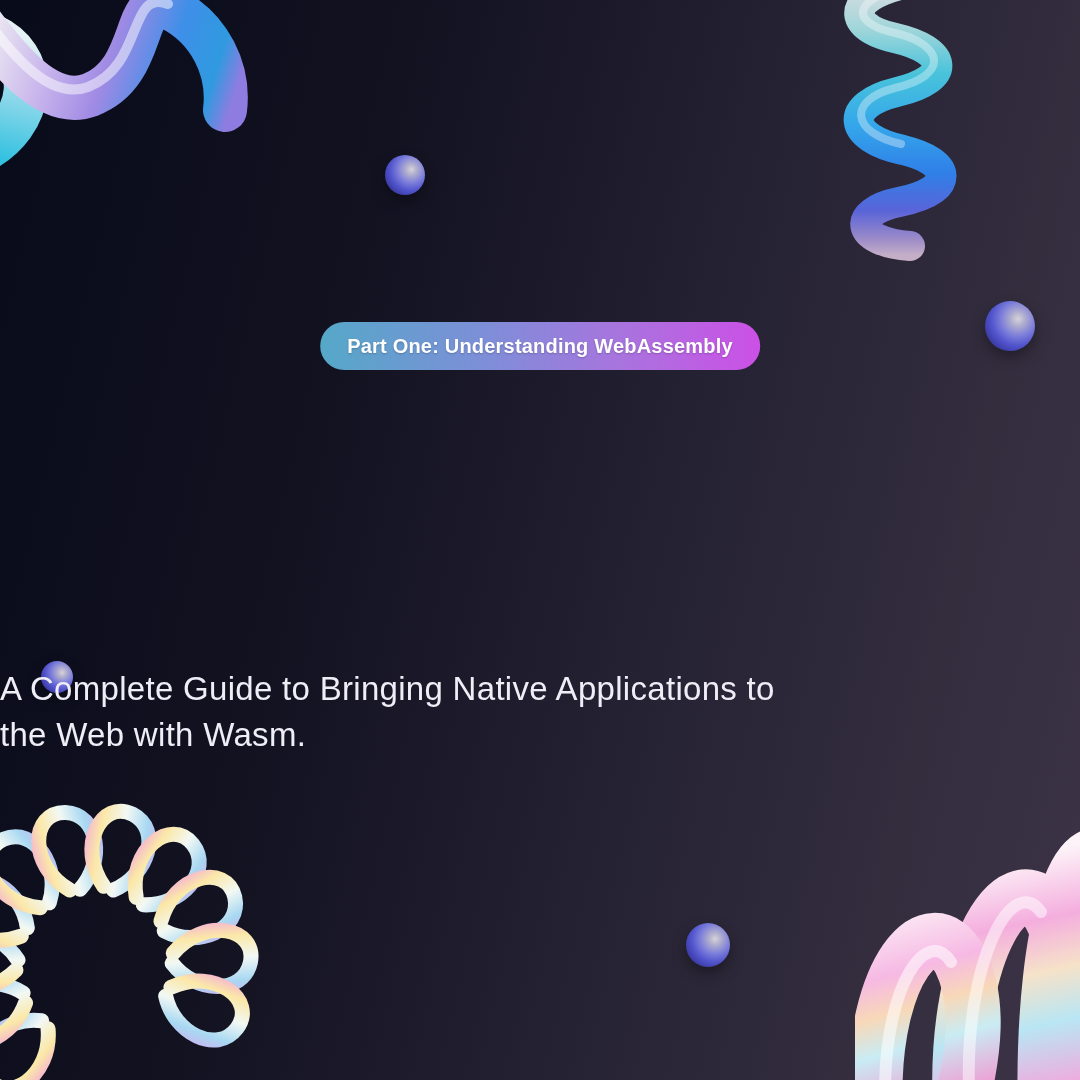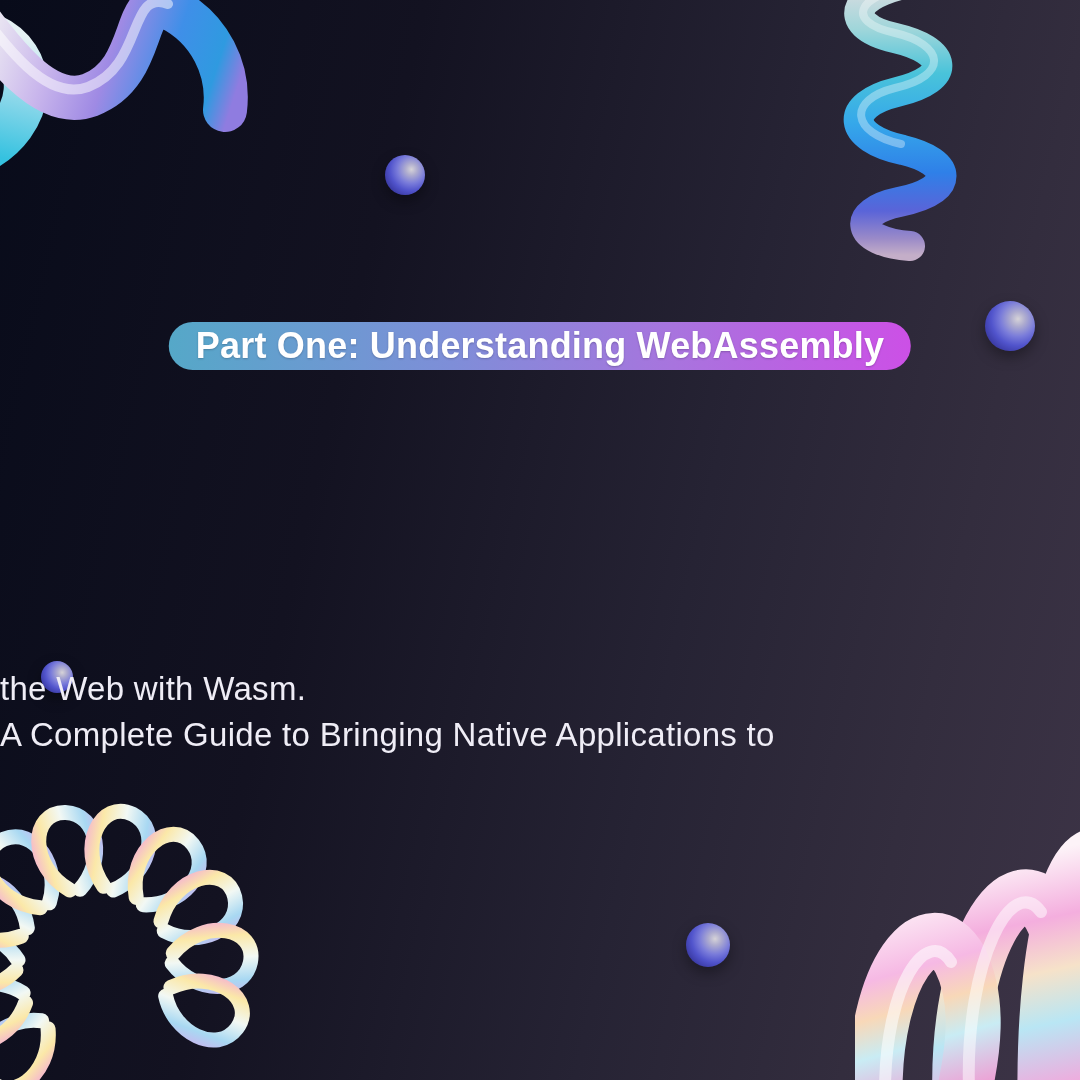--- a/index.html
+++ b/index.html
@@ -22,21 +22,21 @@
   }
   .badge{
     position:absolute;top:322px;left:50%;transform:translateX(-50%);
     height:48px;line-height:48px;border-radius:26px;padding:0 27px;
     background:linear-gradient(90deg,
       var(--badge-grad-start,#55a8c8) 0%, #7e8ed8 38%, #a874de 68%,
       var(--badge-grad-end,#cc50e6) 100%);
     white-space:nowrap;
   }
   .badge span{
-    color:#fff;font-size:36px;font-weight:700;letter-spacing:.2px;
+    color:#fff;font-size:20px;font-weight:700;letter-spacing:.2px;
     text-shadow:0 1px 2px rgba(20,20,40,.25);
   }
   .title{
     position:absolute;top:396px;left:0;width:100%;margin:0;
     font-size:97px;font-weight:700;line-height:1.15;letter-spacing:1px;
   }
   .title .line1{display:block;color:var(--title-color,#fdfdfd);}
   .title .line2{
     display:block;
     background-image:linear-gradient(90deg,
@@ -151,17 +151,17 @@
   <div class="sphere" style="left:985px;top:301px;width:50px;height:50px;"></div>
   <div class="sphere" style="left:41px;top:661px;width:32px;height:32px;"></div>
   <div class="sphere" style="left:686px;top:923px;width:44px;height:44px;"></div>
 
   <div class="badge">
     <span>Part One: Understanding WebAssembly</span>
   </div>
 
 
   <p class="subtitle">
+    <span>A Complete Guide to Bringing Native Applications to</span>
     <span>the Web with Wasm.</span>
-    <span>A Complete Guide to Bringing Native Applications to</span>
   </p>
 
 </div>
 
 </body></html>

